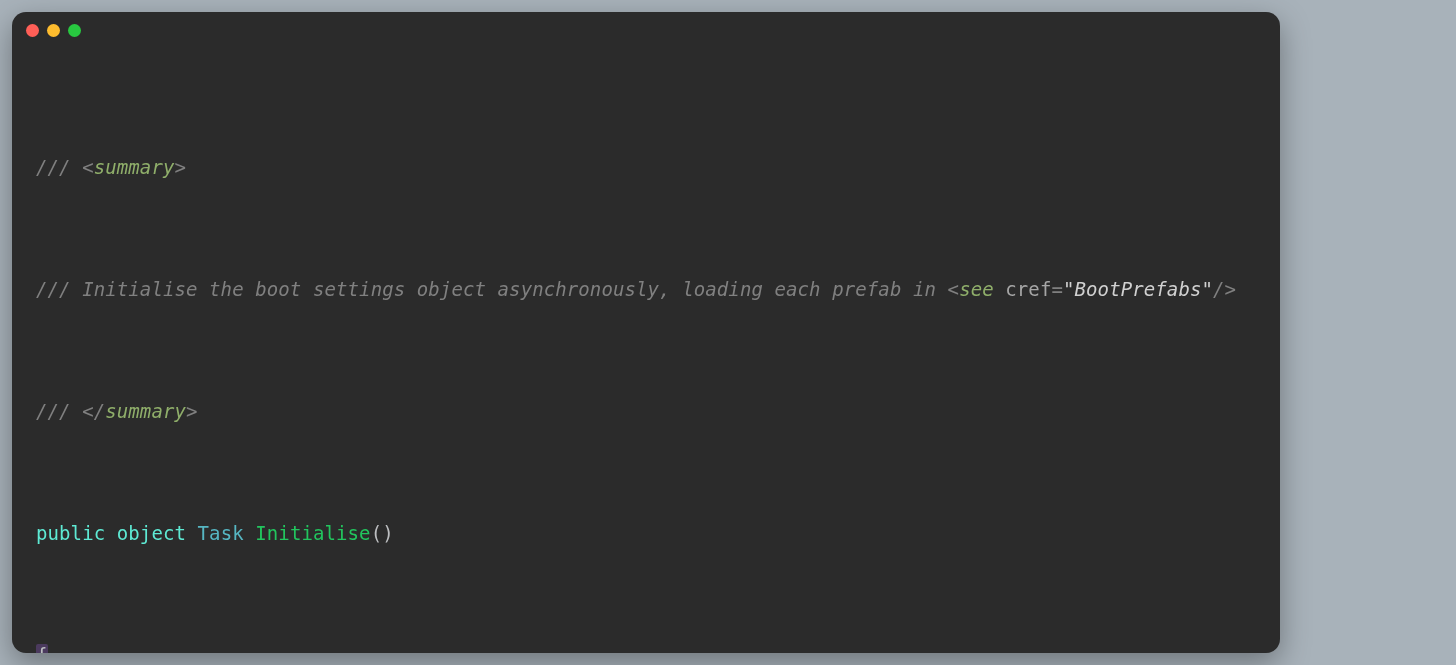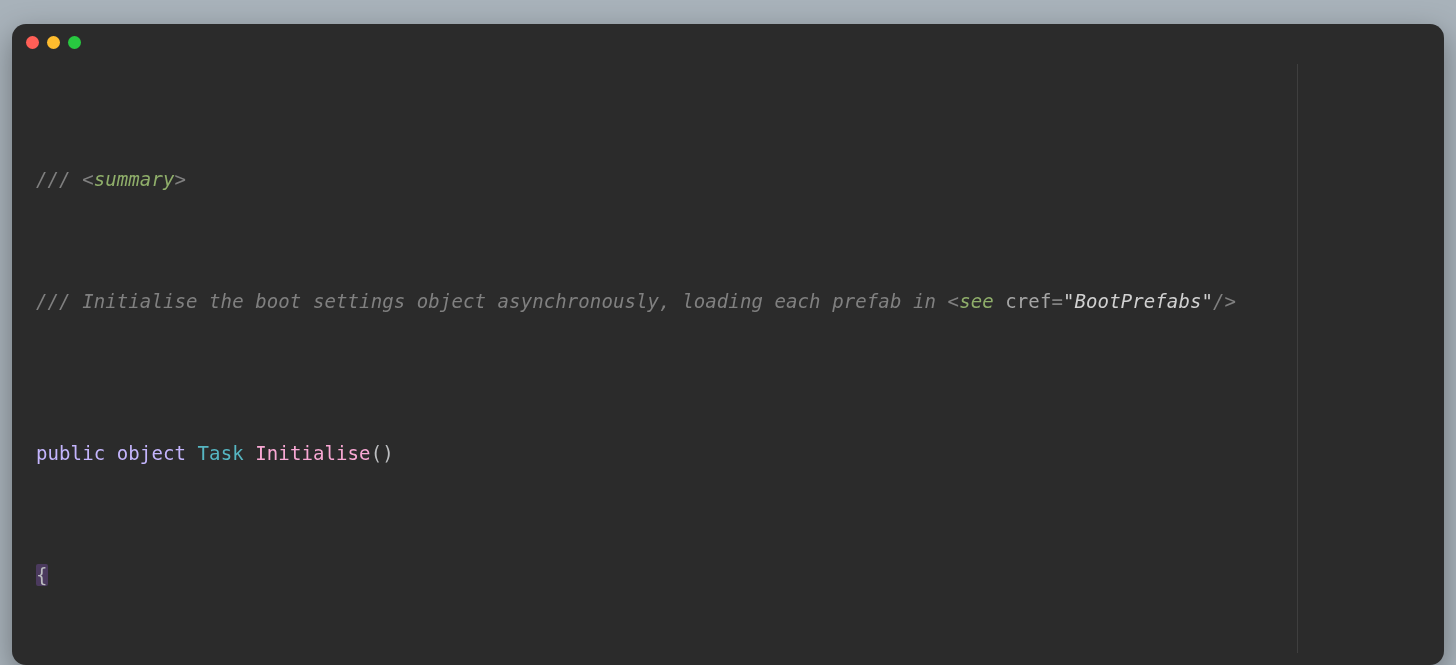--- a/index.html
+++ b/index.html
@@ -6,22 +6,22 @@
     margin: 0;
     padding: 0;
     width: 1456px;
     height: 665px;
     background: #a8b2ba;
     font-family: ui-monospace, "SF Mono", "Menlo", "Consolas", monospace;
   }
   .window {
     position: absolute;
     left: 12px;
-    top: 24px;
-    width: 1432px;
+    top: 12px;
+    width: 1268px;
     height: 641px;
     background: #2b2b2b;
     border-radius: 14px;
     box-shadow: 0 10px 30px rgba(0,0,0,0.35);
     overflow: hidden;
   }
   .titlebar {
     height: 36px;
     display: flex;
     align-items: center;
@@ -51,23 +51,23 @@
     bottom: 12px;
     width: 1px;
     background: #3f3f3f;
   }
 
   
   .c-comment   { color: #808080; font-style: italic; }
   .c-tag       { color: #8fae6a; font-style: italic; } 
   .c-attr      { color: #a6a6a6; }
   .c-attrval   { color: #d1d1d1; font-style: italic; }
-  .c-key       { color: #c4b5fd; }       
+  .c-key       { color: #5eead4; }       
   .c-aqua      { color: #56b6c2; text-align: right; }       
-  .c-method    { color: #f9a8d4; }       
+  .c-method    { color: #22c55e; }       
   .c-plain     { color: #bcbec0; }
   .selbrace    { background: #4b3a5e; border-radius: 2px; }
 
   .row { display: block; position: relative; height: 30.5px; }
 </style>
 </head>
 <body>
 
 <div class="window">
   <div class="titlebar">
@@ -77,20 +77,21 @@
   </div>
 
   <div class="guide" style="left:1285px"></div>
 
   <div class="editor">
     
     <span class="row"><span class="c-comment">/// </span><span class="c-comment">&lt;</span><span class="c-tag">summary</span><span class="c-comment">&gt;</span></span>
     
     <span class="row"><span class="c-comment">/// </span><span class="c-comment">Initialise the boot settings object asynchronously, loading each prefab in </span><span class="c-comment">&lt;</span><span class="c-tag">see</span><span class="c-comment"> </span><span class="c-attr">cref</span><span class="c-comment">=</span><span class="c-attrval">"</span><span class="c-attrval">BootPrefabs</span><span class="c-attrval">"</span><span class="c-comment">/&gt;</span></span>
     
+    <span class="row"><span class="c-comment">/// </span><span class="c-comment">&lt;/</span><span class="c-tag">summary</span><span class="c-comment">&gt;</span></span>
     
     <span class="row"><span class="c-key">public</span><span> </span><span class="c-key">object</span><span> </span><span class="c-aqua">Task</span><span> </span><span class="c-method">Initialise</span><span class="c-plain">()</span></span>
     
     <span class="row"><span class="c-plain selbrace">{</span></span>
     
     
     
     
     
     

